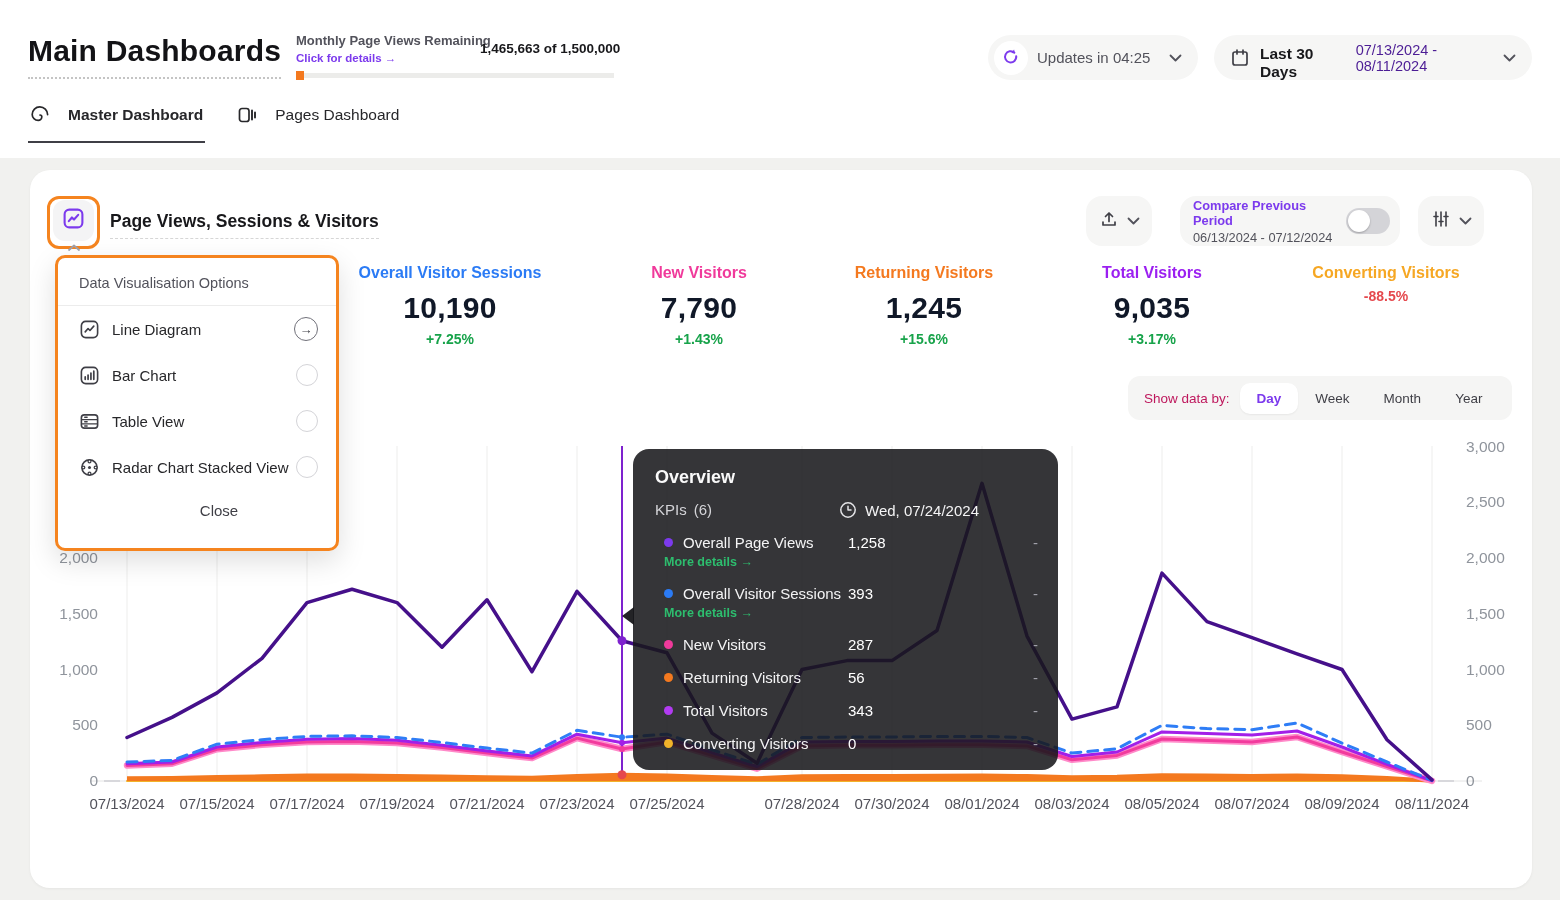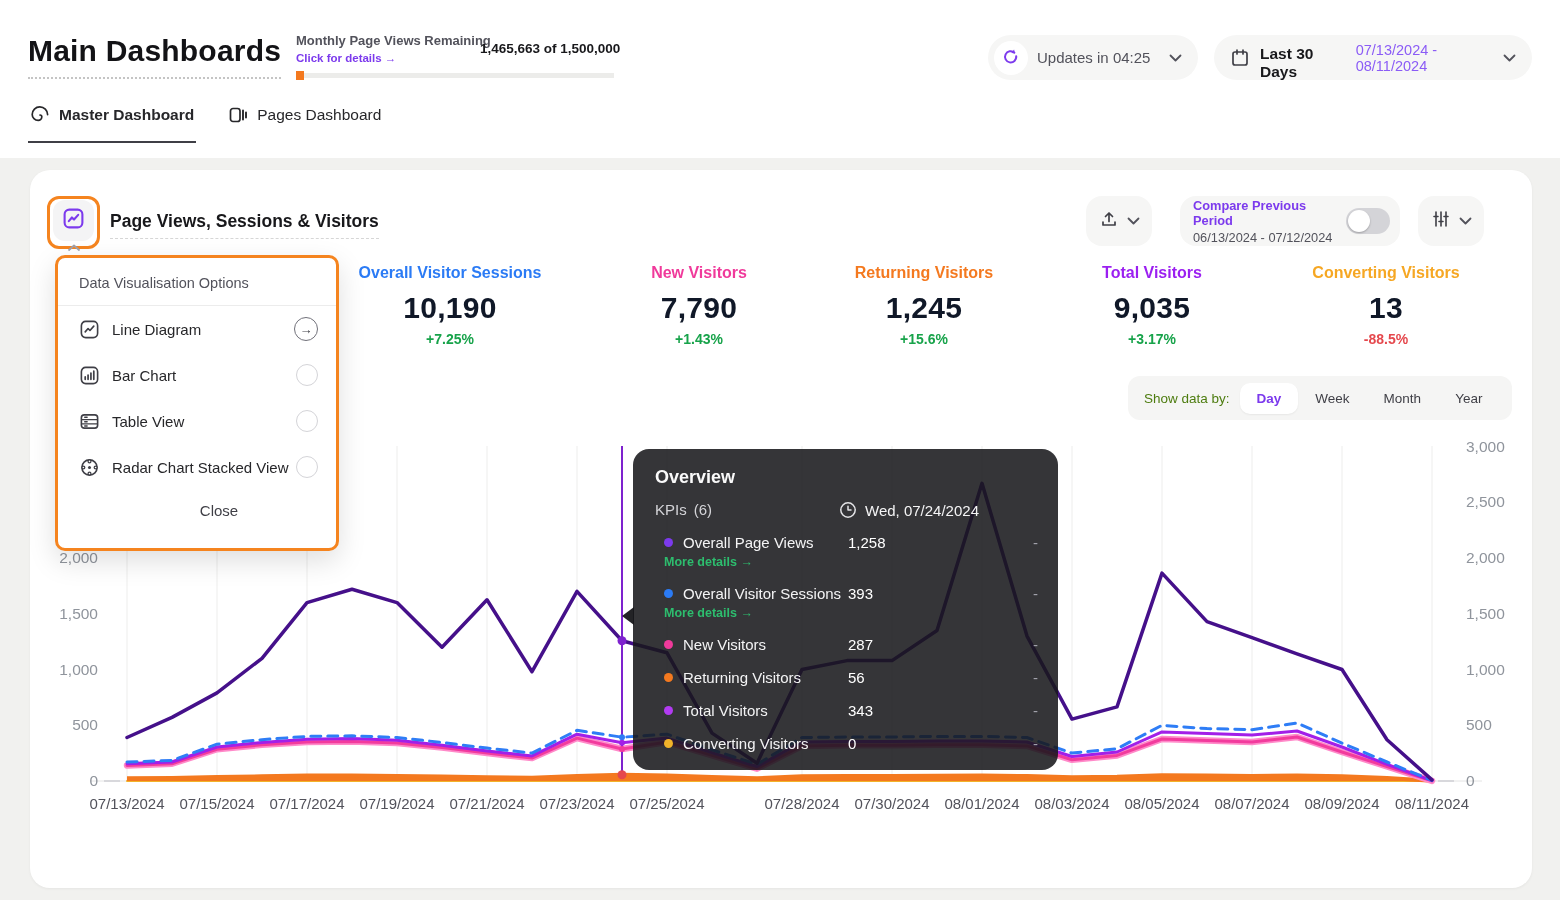--- a/index.html
+++ b/index.html
@@ -18,26 +18,26 @@
   .quota-used { position:absolute; left:0; top:-2px; height:9px; background:#f4791f; }
 
   .pill { position:absolute; top:35px; height:45px; background:#f6f6f5; border-radius:23px;
           display:flex; align-items:center; cursor:pointer; }
   .pill-updates { left:988px; width:210px; padding:0 16px 0 6px;align-items:center; }
   .pill-date { left:1214px; width:318px; padding:0 16px; }
   .refresh-wrap { width:34px; height:34px; border-radius:50%; background:#ffffff; display:flex; align-items:center; justify-content:center; margin-right:9px; }
   .pill-updates .txt { font-size:15px; color:#52525b; flex:1; }
   .pill-date .cal { margin-right:10px; display:flex; }
   .pill-date .main { font-size:15.5px; font-weight:700; color:#18181b; margin-right:14px;margin-top:11px; }
-  .pill-date .range { font-size:14.5px; color:#8b5cf6; margin-right:12px; }
+  .pill-date .range { font-size:14.5px; color:#4c1d95; margin-right:12px; }
   .chev { display:flex; }
 
   
   .tabs { position:absolute; left:28px; top:100px; height:43px; display:flex; gap:30px; }
-  .tab { display:flex; align-items:center; gap:9px; font-size:15.5px; color:#27272a; padding:0 2px 14px 2px; position:relative; cursor:pointer; }
+  .tab { display:flex; align-items:center; gap:18px; font-size:15.5px; color:#27272a; padding:0 2px 14px 2px; position:relative; cursor:pointer; }
   .tab.active { font-weight:600; }
   .tab.active::after { content:""; position:absolute; left:0; right:0; bottom:0; height:2px; background:#3f3f46; }
 
   
   .card { position:absolute; left:30px; top:170px; width:1502px; height:718px; background:#ffffff;
           border-radius:20px; box-shadow:0 1px 3px rgba(0,0,0,.05); }
 
   .viz-btn-box { position:absolute; left:17px; top:26px; width:53px; height:53px; border:3px solid #f5841f; border-radius:12px; }
   .viz-btn { position:absolute; left:3px; top:1px; width:41px; height:41px; background:#f4f4f5; border-radius:12px;
              display:flex; align-items:center; justify-content:center; cursor:pointer; }
@@ -74,21 +74,21 @@
 
   
   .kpi { position:absolute; top:94px; width:240px; text-align:center; }
   .kpi-label { font-size:16px; font-weight:600; }
   .kpi-value { font-size:30px; font-weight:700; color:#101828; margin-top:9px; letter-spacing:.3px; }
   .kpi-delta { font-size:14px; font-weight:600; margin-top:6px; }
 
   
   .showby { position:absolute; left:1098px; top:206px; width:384px; height:44px; background:#f5f5f4; border-radius:12px;
             display:flex; align-items:center; padding:0 6px 0 16px; }
-  .showby-label { font-size:13.5px; color:#4d7c0f; margin-right:10px; }
+  .showby-label { font-size:13.5px; color:#be185d; margin-right:10px; }
   .showby-opt { font-size:13.5px; color:#3f3f46; padding:8px 17px; border-radius:10px; cursor:pointer; }
   .showby-opt.active { background:#ffffff; color:#7c3aed; font-weight:600; box-shadow:0 1px 2px rgba(0,0,0,.06); }
 
   
   .chart-svg { position:absolute; left:0; top:250px; }
 
   
   .tooltip { position:absolute; left:603px; top:279px; width:425px; height:321px; background:rgba(23,23,26,.87);
              border-radius:16px; z-index:20; padding:18px 20px 0 22px; color:#fff; }
   .tooltip-caret { position:absolute; left:-11px; top:158px; width:0; height:0;
@@ -295,21 +295,20 @@
         <div class="kpi-value">1,245</div>
         <div class="kpi-delta" style="color: rgb(23, 163, 74);">+15.6%</div>
       </div>
       <div class="kpi" style="left: 1002px;">
         <div class="kpi-label" style="color: rgb(155, 31, 241);">Total Visitors</div>
         <div class="kpi-value">9,035</div>
         <div class="kpi-delta" style="color: rgb(23, 163, 74);">+3.17%</div>
       </div>
       <div class="kpi" style="left: 1236px;">
         <div class="kpi-label" style="color: rgb(246, 167, 35);">Converting Visitors</div>
-        <div class="kpi-value">13</div>
         <div class="kpi-delta" style="color: rgb(229, 72, 77);">-88.5%</div>
       </div>
     </div>
 
   <div class="showby">
     <span class="showby-label">Show data by:</span>
     <span id="showby-opts" style="display:flex;">
         <span class="showby-opt active">Day</span>
         <span class="showby-opt">Week</span>
         <span class="showby-opt">Month</span>

